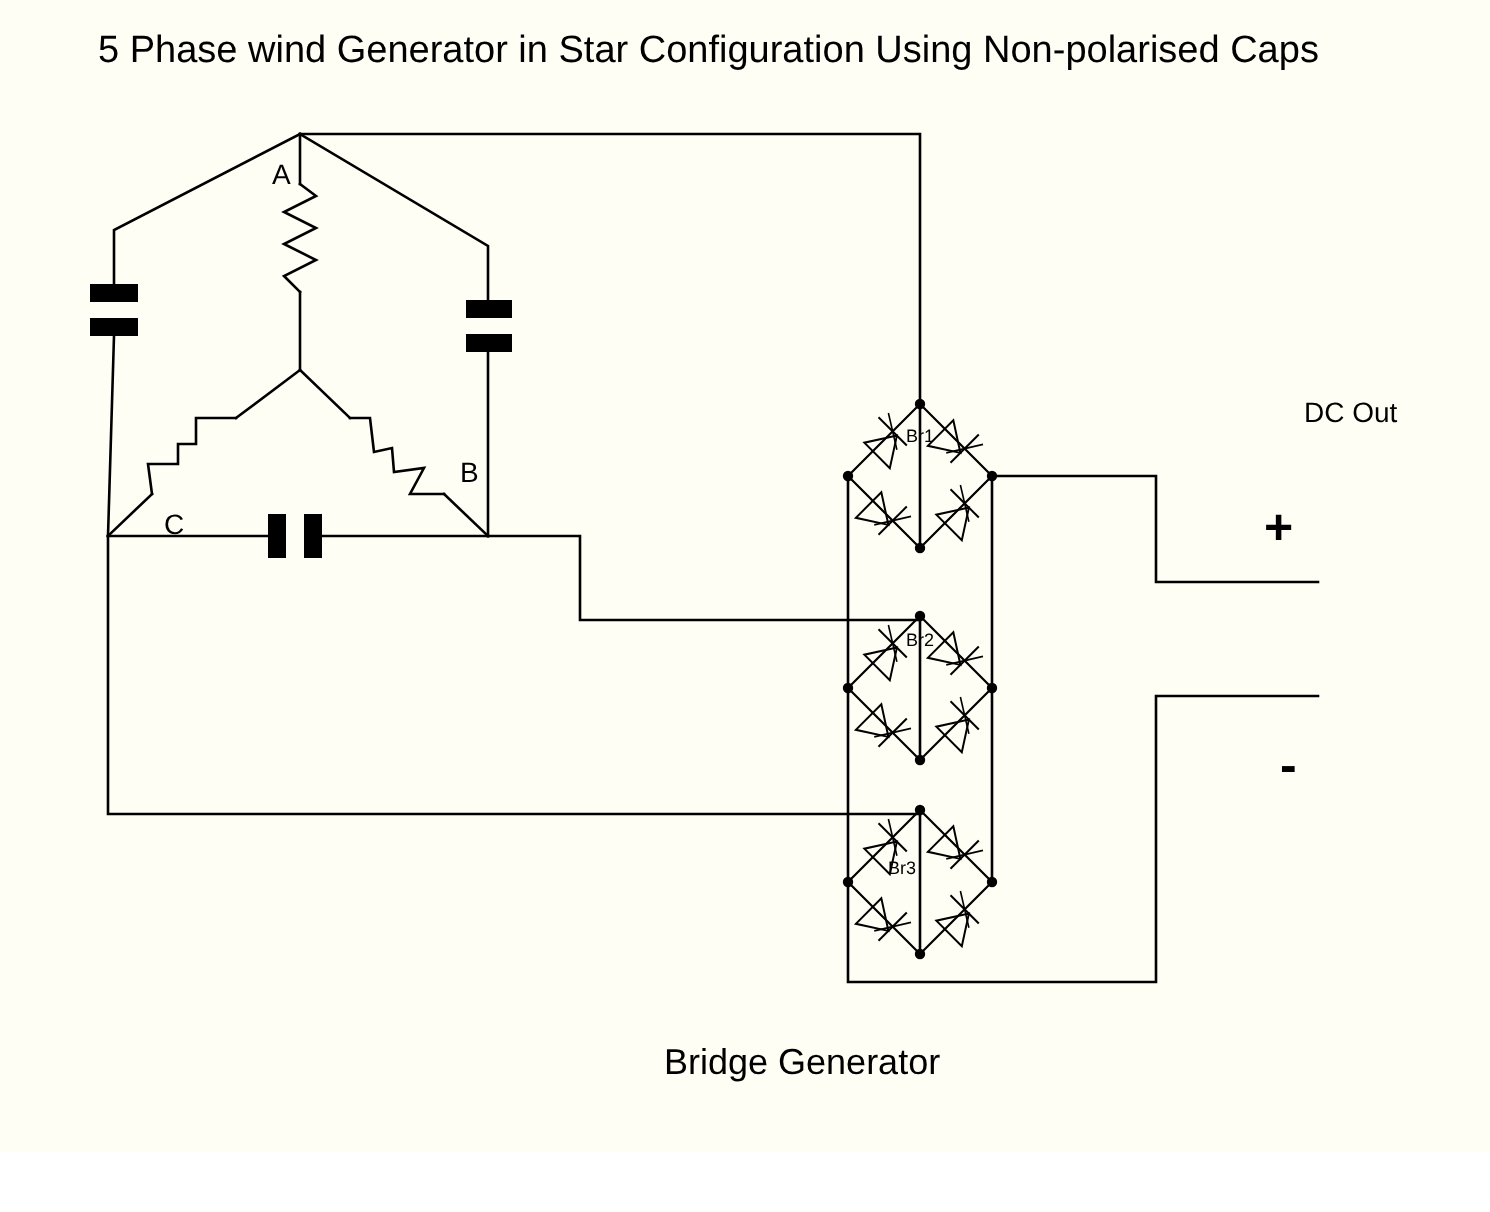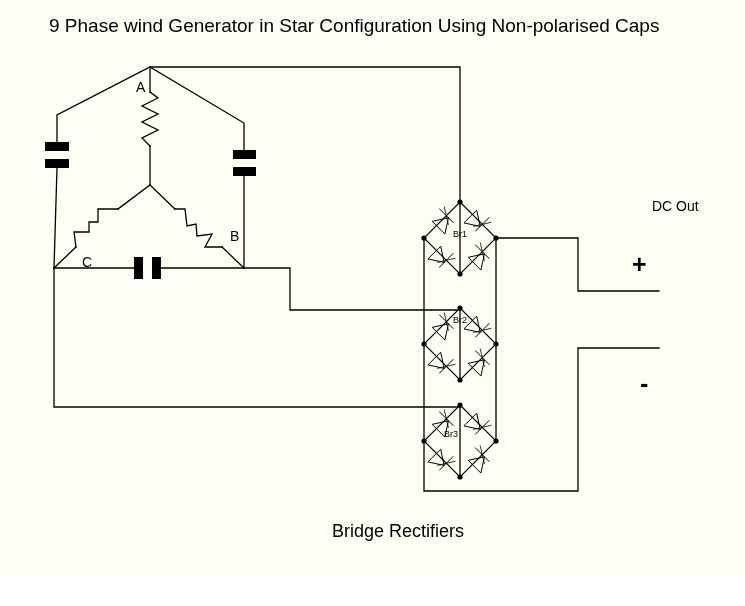--- a/index.html
+++ b/index.html
@@ -9,21 +9,21 @@
   .lbl { position: absolute; font-family: "Liberation Sans", sans-serif; color: #000; white-space: nowrap; line-height: 1; }
   #title { left: 49px; top: 16px; font-size: 19px; }
   #dcout { left: 640px; top: 199px; font-size: 14px; margin-left: 12px; }
   #plus { left: 632px; top: 252px; font-size: 25px; font-weight: bold; }
   #minus { left: 640px; top: 371px; font-size: 25px; font-weight: bold; }
   #bridges { left: 332px; top: 522px; font-size: 18px; }
   #lbl-a { left: 136px; top: 80px; font-size: 14px; }
   #lbl-b { left: 230px; top: 229px; font-size: 14px; }
   #lbl-c { left: 82px; top: 255px; font-size: 14px; }
   .brl { position: absolute; font-family: "Liberation Sans", sans-serif; font-size: 9px; color: #000; line-height: 1; }
-  #br1 { left: 453px; top: 230px; }
+  #br1 { left: 453px; top: 214px; }
   #br2 { left: 453px; top: 316px; }
   #br3 { left: 444px; top: 430px; }
 </style>
 </head>
 <body>
 
 <div id="canvas">
   <div id="paper"></div>
 
   <svg id="schematic" width="745" height="606" viewBox="0 0 745 606">
@@ -159,24 +159,24 @@
             <line x1="484.44132034355965" y1="463.8723881554251" x2="480.19867965644033" y2="445.48761184457493" stroke="#000" stroke-width="0.8"></line>
           </g>
           <circle cx="460" cy="405" r="2.6" fill="#000"></circle>
           <circle cx="460" cy="477" r="2.6" fill="#000"></circle>
           <circle cx="424" cy="441" r="2.6" fill="#000"></circle>
           <circle cx="496" cy="441" r="2.6" fill="#000"></circle>
         </g>
       </g>
   </svg>
 
-  <div class="lbl" id="title">9 Phase wind Generator in Star Configuration Using Non-polarised Caps</div>
+  <div class="lbl" id="title">5 Phase wind Generator in Star Configuration Using Non-polarised Caps</div>
   <div class="lbl" id="lbl-a">A</div>
   <div class="lbl" id="lbl-b">B</div>
   <div class="lbl" id="lbl-c">C</div>
   <div class="brl" id="br1">Br1</div>
   <div class="brl" id="br2">Br2</div>
   <div class="brl" id="br3">Br3</div>
   <div class="lbl" id="dcout">DC Out</div>
   <div class="lbl" id="plus">+</div>
   <div class="lbl" id="minus">-</div>
-  <div class="lbl" id="bridges">Bridge Rectifiers</div>
+  <div class="lbl" id="bridges">Bridge Generator</div>
 </div>
 
 </body></html>

